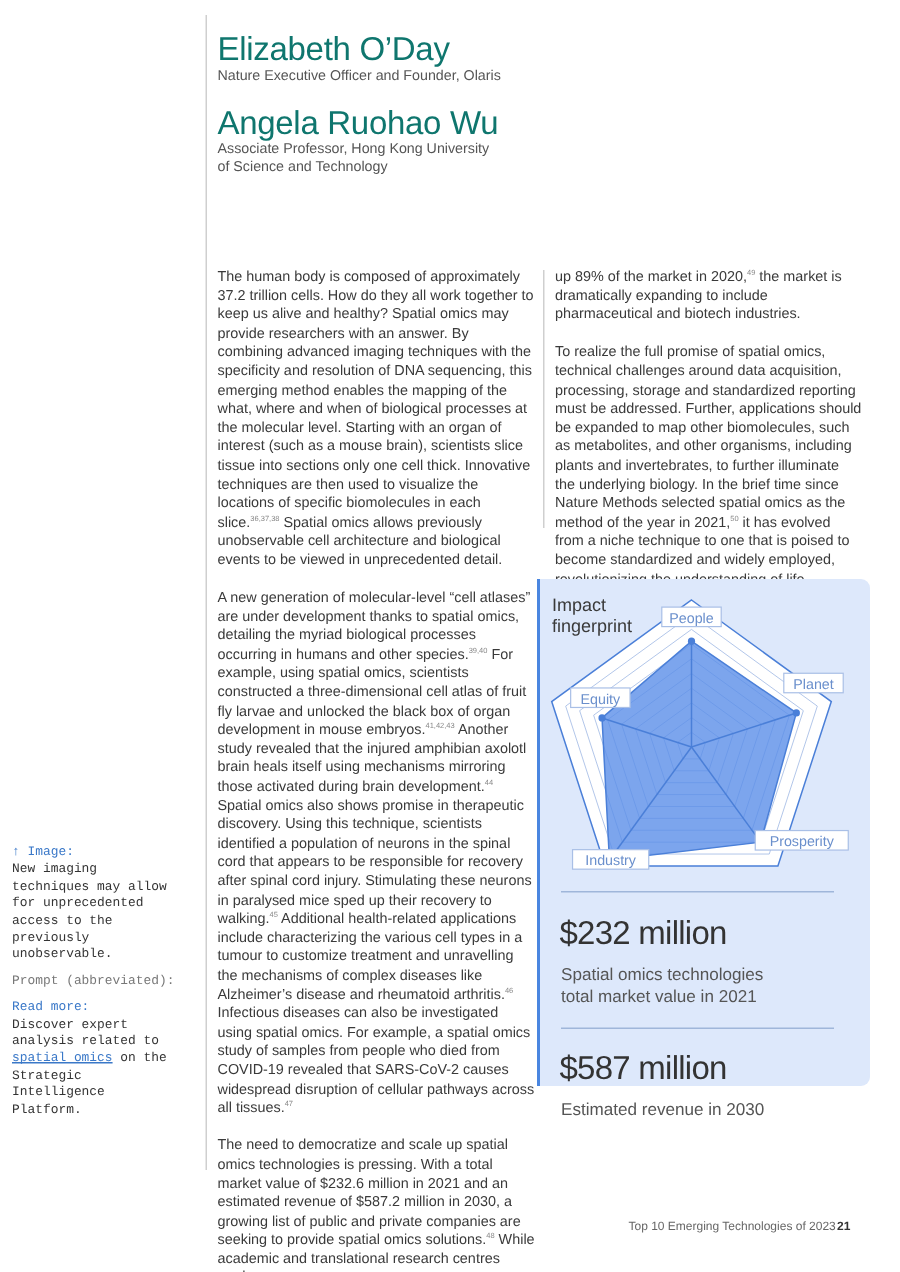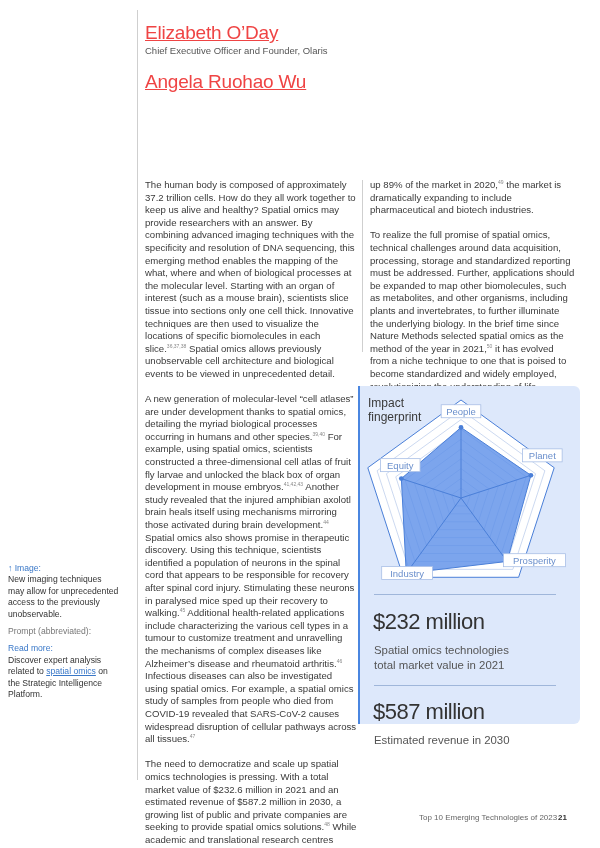--- a/index.html
+++ b/index.html
@@ -3,31 +3,31 @@
 <meta charset="utf-8">
 <style>
   html, body { margin: 0; padding: 0; }
   body {
     width: 600px; height: 848px; background: #ffffff; position: relative; overflow: hidden;
     font-family: "Liberation Sans", sans-serif; color: #333;
   }
   .vrule { position: absolute; left: 137px; top: 10px; width: 1px; height: 770px; background: #cfcfcf; }
   .authors { position: absolute; left: 145px; top: 22px; width: 300px; }
   .author { margin-bottom: 14px; }
-  .author-name { font-size: 19px; color: #ef4444; letter-spacing: -0.2px; line-height: 22px; text-decoration: underline; }
+  .author-name { font-size: 22px; color: #0f766e; letter-spacing: -0.2px; line-height: 22px; }
   .author-role { font-size: 9.5px; color: #555; line-height: 12px; margin-top: 1px; }
 
   .col { position: absolute; font-size: 9.6px; line-height: 12.6px; color: #3a3a3a; }
   .col p { margin: 0 0 12.6px 0; }
   .col sup { font-size: 5px; color: #888; vertical-align: 4px; line-height: 0; }
   .col1 { left: 145px; top: 179px; width: 212px; }
   .col2 { left: 370px; top: 179px; width: 205px; }
   .col-divider { position: absolute; left: 362px; top: 180px; width: 1px; height: 172px; background: #cfcfcf; }
 
-  .sidebar { position: absolute; left: 8px; top: 563px; width: 112px; font-size: 8.6px; line-height: 11.4px; }
+  .sidebar { position: absolute; left: 8px; top: 563px; width: 112px; font-size: 8.6px; line-height: 11.4px; font-family: Liberation Mono, monospace; }
   .sidebar .lbl { color: #3a78c8; }
   .sidebar .dark { color: #333; }
   .sidebar .muted { color: #9a9a9a; }
   .sidebar .blk { margin-bottom: 6px; }
   .sidebar a { color: #3a78c8; text-decoration: underline; }
 
   .panel { position: absolute; left: 358px; top: 386px; width: 220px; height: 338px;
     background: #dde8fb; border-radius: 0 6px 6px 0; border-left: 2px solid #4a86e0; }
   .panel-title { position: absolute; left: 8px; top: 10px; font-size: 12px; line-height: 14px; color: #3a3a3a; }
   .radar { position: absolute; left: 0; top: 0; }
@@ -40,24 +40,25 @@
   .footer .ft { position: absolute; left: 19px; top: 0; }
 </style>
 </head>
 <body>
 
 <div class="vrule"></div>
 
 <div class="authors">
   <div class="author">
     <div class="author-name">Elizabeth O’Day</div>
-    <div class="author-role">Chief Executive Officer and Founder, Olaris</div>
+    <div class="author-role">Nature Executive Officer and Founder, Olaris</div>
   </div>
   <div class="author" style="">
     <div class="author-name">Angela Ruohao Wu</div>
+    <div class="author-role" style="width:185px;">Associate Professor, Hong Kong University of Science and Technology</div>
   </div>
   <div class="author" style="margin-top:18px;">
   </div>
 </div>
 
 <div class="col col1">
   <p><span>The human body is composed of approximately 37.2 trillion cells. How do they all work together to keep us alive and healthy? Spatial omics may provide researchers with an answer. By combining advanced imaging techniques with the specificity and resolution of DNA sequencing, this emerging method enables the mapping of the what, where and when of biological processes at the molecular level. Starting with an organ of interest (such as a mouse brain), scientists slice tissue into sections only one cell thick. Innovative techniques are then used to visualize the locations of specific biomolecules in each slice.</span><sup>36,37,38</sup><span> Spatial omics allows previously unobservable cell architecture and biological events to be viewed in unprecedented detail.</span></p>
   <p><span>A new generation of molecular-level “cell atlases” are under development thanks to spatial omics, detailing the myriad biological processes occurring in humans and other species.</span><sup>39,40</sup><span> For example, using spatial omics, scientists constructed a three-dimensional cell atlas of fruit fly larvae and unlocked the black box of organ development in mouse embryos.</span><sup>41,42,43</sup><span> Another study revealed that the injured amphibian axolotl brain heals itself using mechanisms mirroring those activated during brain development.</span><sup>44</sup><span> Spatial omics also shows promise in therapeutic discovery. Using this technique, scientists identified a population of neurons in the spinal cord that appears to be responsible for recovery after spinal cord injury. Stimulating these neurons in paralysed mice sped up their recovery to walking.</span><sup>45</sup><span> Additional health-related applications include characterizing the various cell types in a tumour to customize treatment and unravelling the mechanisms of complex diseases like Alzheimer’s disease and rheumatoid arthritis.</span><sup>46</sup><span> Infectious diseases can also be investigated using spatial omics. For example, a spatial omics study of samples from people who died from COVID-19 revealed that SARS-CoV-2 causes widespread disruption of cellular pathways across all tissues.</span><sup>47</sup></p>
   <p><span>The need to democratize and scale up spatial omics technologies is pressing. With a total market value of $232.6 million in 2021 and an estimated revenue of $587.2 million in 2030, a growing list of public and private companies are seeking to provide spatial omics solutions.</span><sup>48</sup><span> While academic and translational research centres made</span></p>
 </div>

